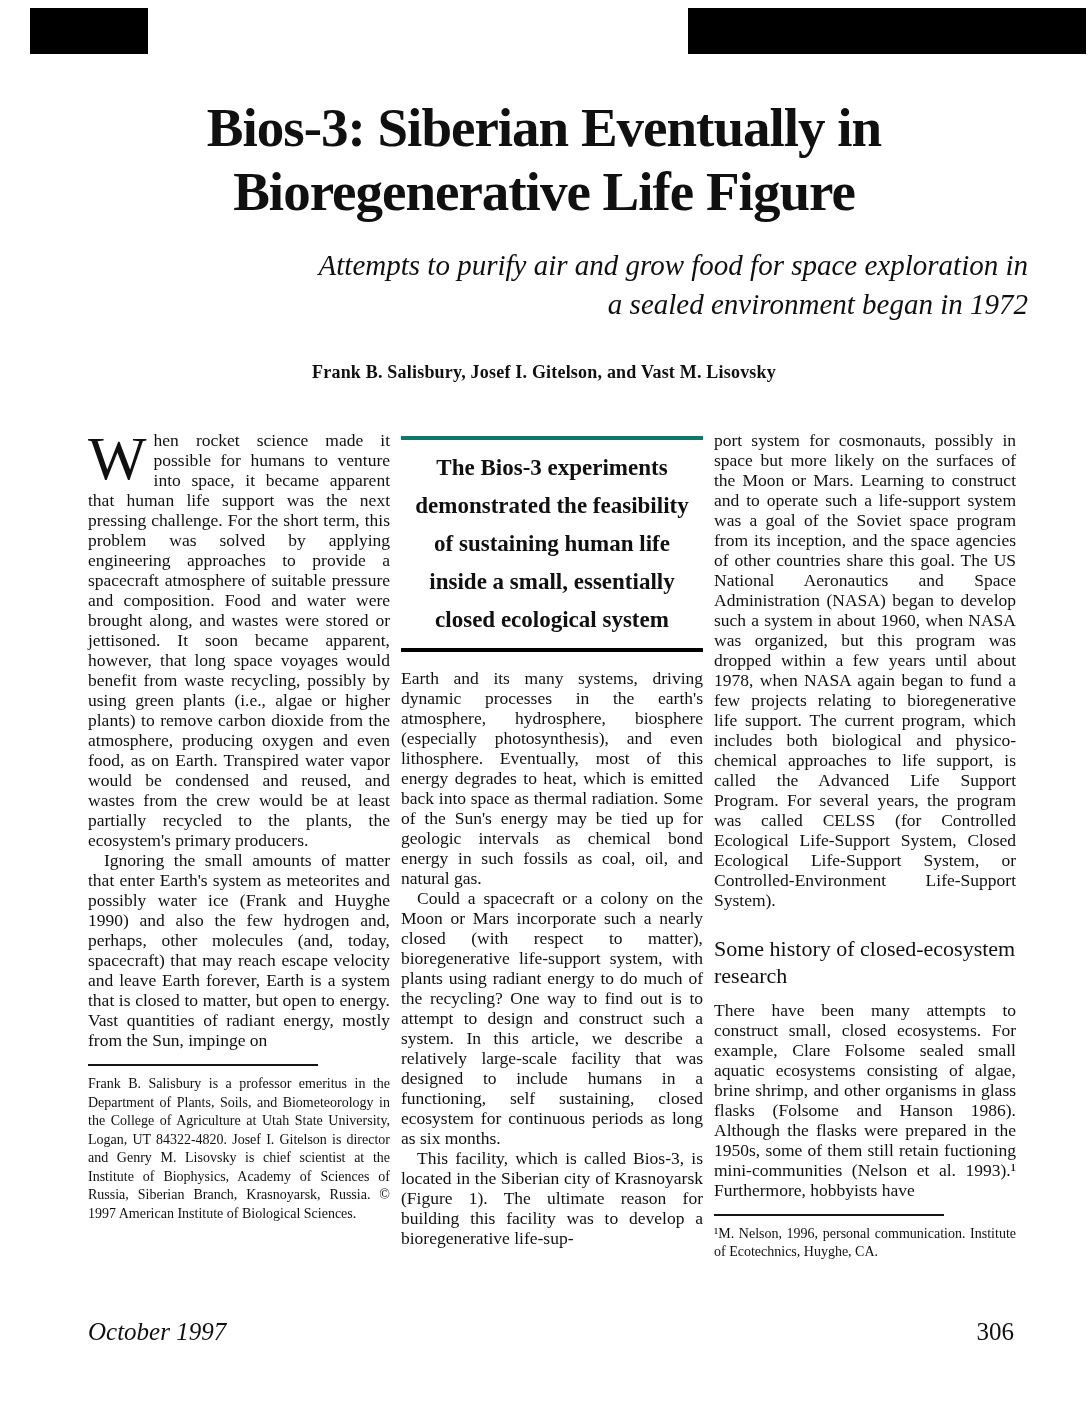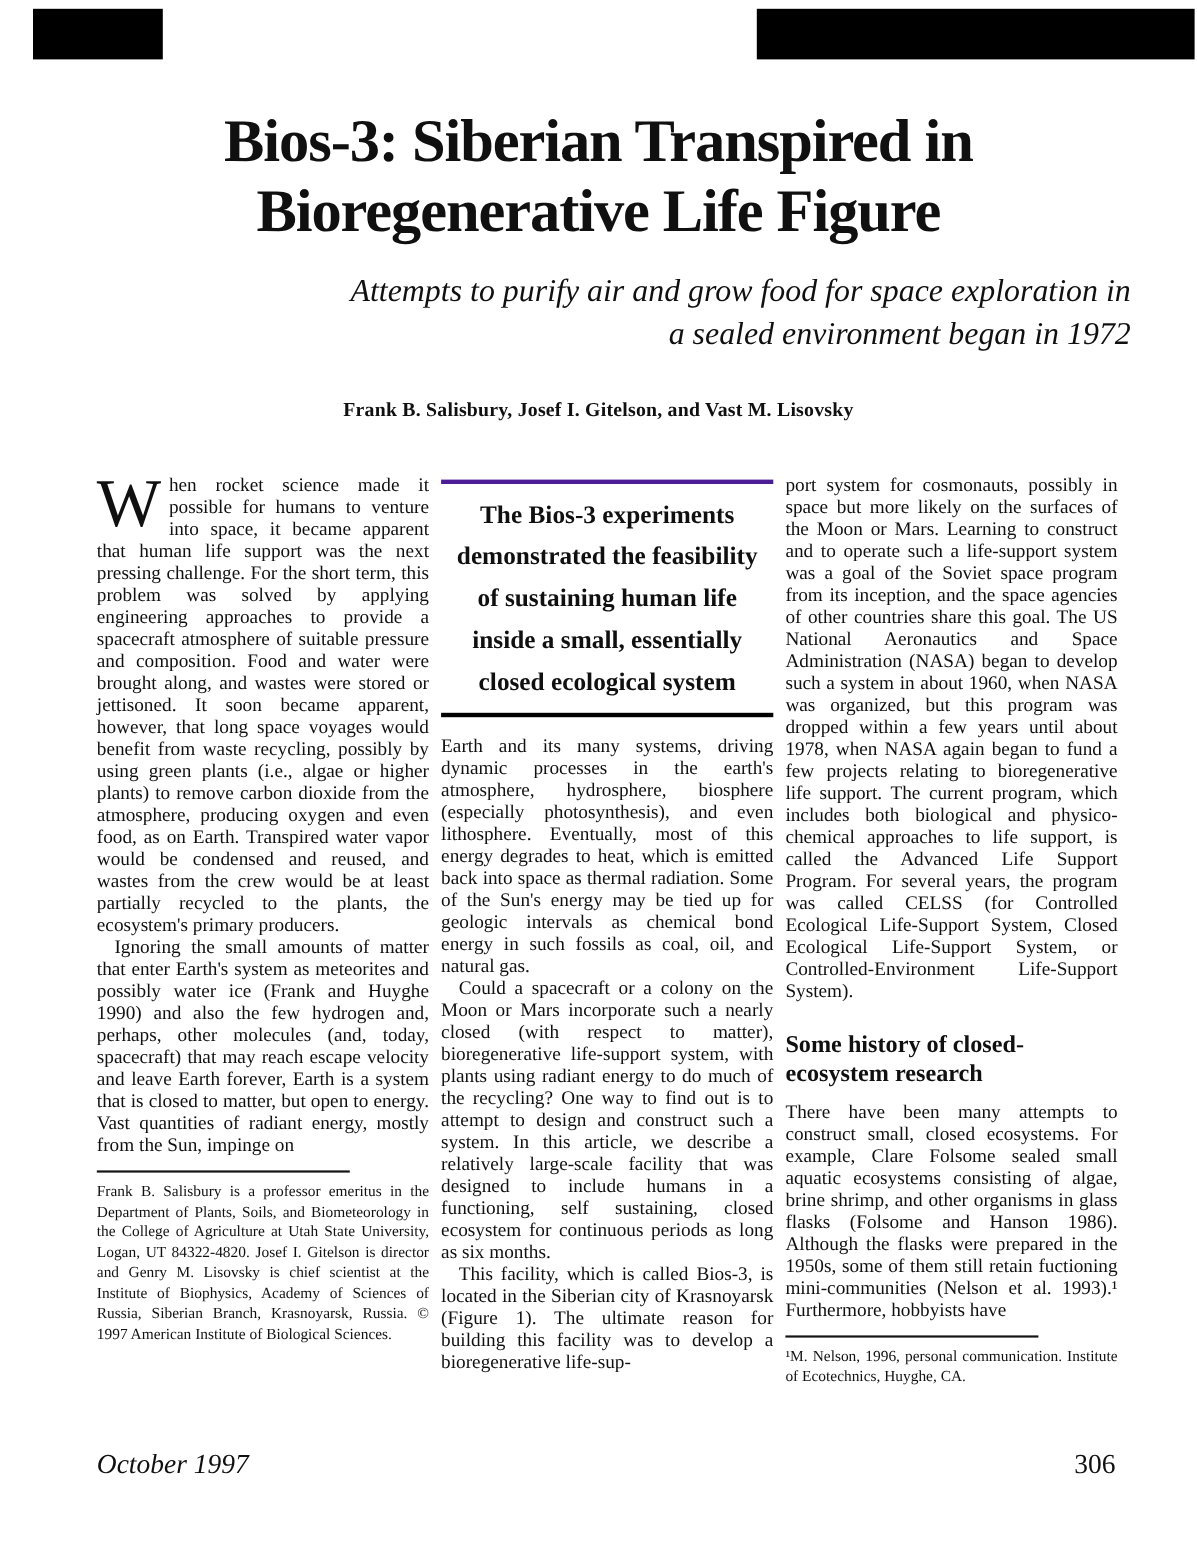--- a/index.html
+++ b/index.html
@@ -57,35 +57,35 @@
   .indent { text-indent: 16px; }
 
   .dropcap {
     float: left;
     font-size: 62px; line-height: 50px;
     padding: 3px 7px 0 0;
     font-weight: 400;
   }
 
   .pullquote {
-    border-top: 4px solid #4c1d95;
+    border-top: 4px solid #0f766e;
     border-bottom: 4px solid #000;
     margin: 6px 0 16px;
     padding: 9px 2px;
   }
   .pullquote-text {
     margin: 0;
     font-size: 23px; font-weight: 700;
     line-height: 38px;
     text-align: center;
   }
 
   .section-heading {
     margin: 26px 0 10px;
-    font-size: 22px; font-weight: 700;
+    font-size: 22px; font-weight: 400;
     line-height: 1.22;
   }
 
   .footnote-rule {
     width: 230px; height: 2px;
     background: #141414;
     margin: 14px 0 9px;
     border: none;
   }
   .footnote {
@@ -105,21 +105,21 @@
 </head>
 <body>
 
 <div class="page">
 
   <div class="scan-bar scan-bar-left"></div>
   <div class="scan-bar scan-bar-right"></div>
 
   <header class="masthead">
     <h1 class="title">
-      <span class="title-line">Bios-3: Siberian Transpired in</span>
+      <span class="title-line">Bios-3: Siberian Eventually in</span>
       <span class="title-line">Bioregenerative Life Figure</span>
     </h1>
     <p class="deck">
       <span class="deck-line">Attempts to purify air and grow food for space exploration in</span>
       <span class="deck-line">a sealed environment began in 1972</span>
     </p>
     <p class="authors">Frank B. Salisbury, Josef I. Gitelson, and Vast M. Lisovsky</p>
   </header>
 
   <main class="columns">

